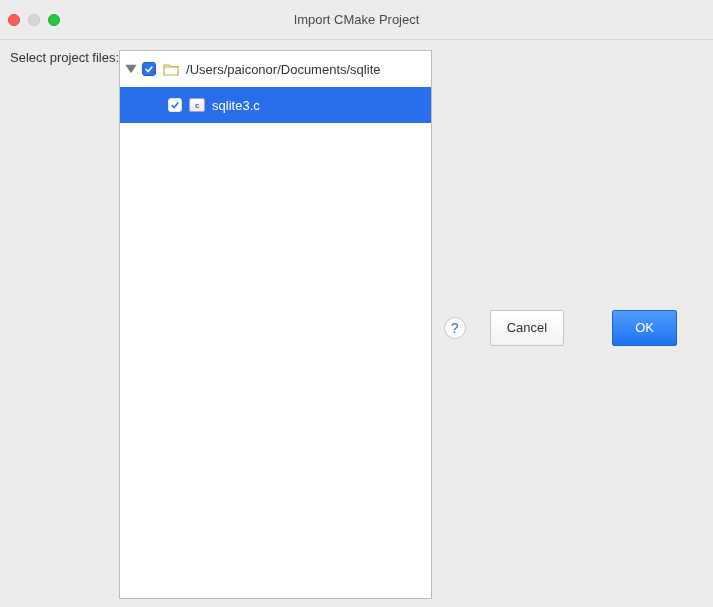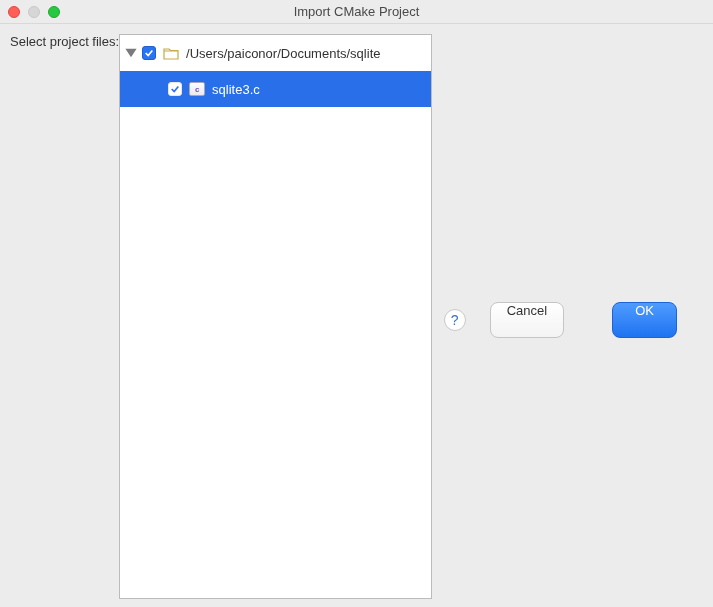--- a/index.html
+++ b/index.html
@@ -11,21 +11,21 @@
     body {
       width: 713px;
       height: 607px;
       background: #ececec;
       display: flex;
       flex-direction: column;
       font-size: 13px;
       color: #333;
     }
     .titlebar {
-      height: 24px;
+      height: 40px;
       display: flex;
       align-items: center;
       padding: 0 8px;
       position: relative;
       border-bottom: 1px solid #d8d8d8;
     }
     .traffic-lights {
       display: flex;
       gap: 8px;
       align-items: center;
@@ -181,23 +181,24 @@
       align-items: center;
       justify-content: center;
       color: #3b6fc9;
       font-size: 14px;
       font-weight: 500;
       cursor: pointer;
     }
     .btn {
       height: 36px;
       padding: 0 16px;
-      border-radius: 8px;
-      font-size: 13px;
-      display: inline-flex;
+      border-radius: 2px;
+      font-size: 13px;
+      display: inline-flex;
+      align-items: center;
       justify-content: center;
       cursor: pointer;
       border: 1px solid #c5c5c5;
       background: linear-gradient(#ffffff, #f3f3f3);
     }
     .btn-primary {
       background: linear-gradient(#4f9bff, #1f73f1);
       border: 1px solid #1c64d6;
       color: #fff;
       padding: 0 22px;

